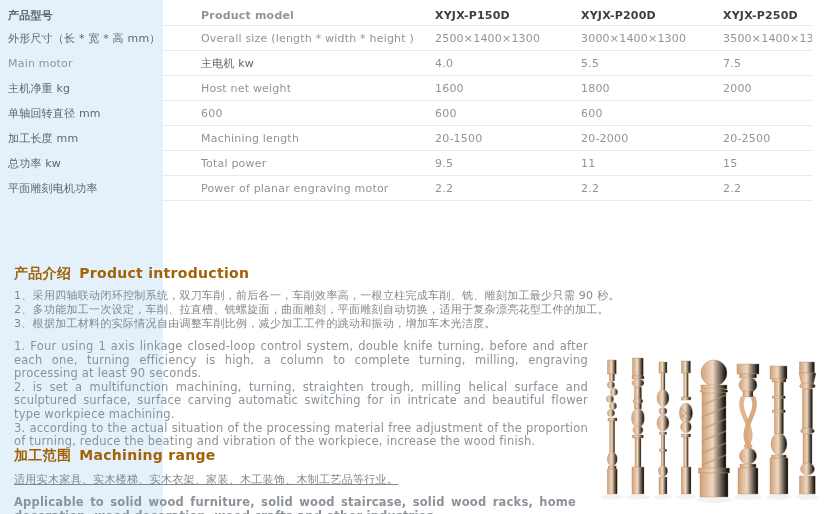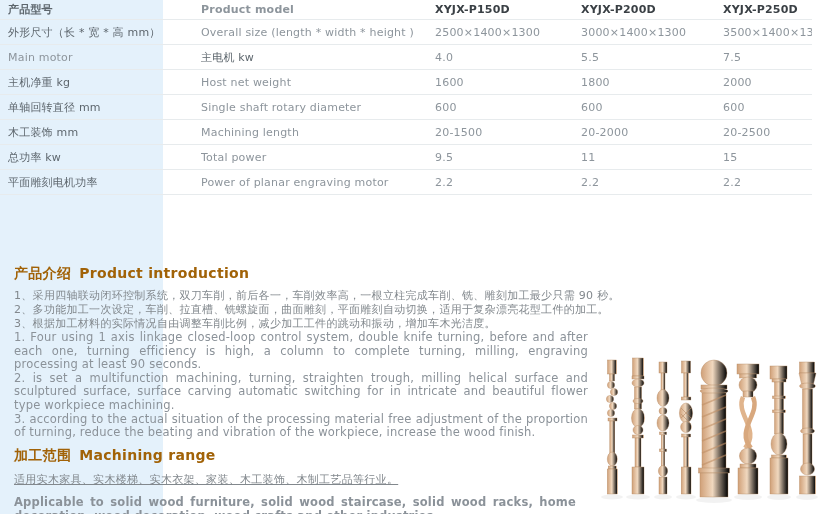--- a/index.html
+++ b/index.html
@@ -4,41 +4,41 @@
 <style>
   * { margin:0; padding:0; box-sizing:border-box; }
   html,body { width:828px; height:514px; }
   body {
     position:relative; background:#ffffff; overflow:hidden;
     font-family:"DejaVu Sans","Liberation Sans",sans-serif;
   }
   .band { position:absolute; left:0; top:0; width:163px; height:514px; background:#e4f1fb; }
 
   
-  .spec { position:absolute; top:0; left:0; width:812px; }
+  .spec { position:absolute; top:6px; left:0; width:812px; }
   .trow {
     display:grid; grid-template-columns:193px 234px 146px 142px 1fr;
     align-items:center; height:25px; padding-left:8px;
     border-bottom:1px solid #e7ebed;
   }
   .trow.thead { height:20px; }
   .c { font-size:11px; letter-spacing:.2px; white-space:nowrap; overflow:hidden; }
   .thead .c { font-weight:bold; color:#3a4045; }
   .c.cn { color:#5d666d; }
   .c.en, .c.v { color:#8d959c; }
 
   
   .section { position:absolute; left:14px; }
   #intro { top:265px; }
   #range { top:436px;margin-top:11px; }
   .section-title { font-size:14px; font-weight:bold; color:#a16207; letter-spacing:.3px; }
   .section-title .en-part { margin-left:8px; }
   .cn-lines { margin-top:6px; }
   .cn-lines div, .cn-line { font-size:11px; color:#82888d; line-height:14px; letter-spacing:.3px; }
-  .en-par { width:574px; }
+  .en-par { margin-top:9px; width:574px; }
   .en-par div { font-size:11.5px; color:#8b9299; line-height:13.6px; letter-spacing:.2px; text-align:justify; }
   #range .cn-line { margin-top:8px;text-decoration:underline; }
   #range .en-par { margin-top:9px; width:562px;font-weight:bold; }
 
   
   .gallery { position:absolute; left:596px; top:356px; width:232px; height:156px; }
 </style>
 </head>
 <body>
 
@@ -72,28 +72,27 @@
   <div class="trow">
     <div class="c cn">主机净重 kg</div>
     <div class="c en">Host net weight</div>
     <div class="c v">1600</div>
     <div class="c v">1800</div>
     <div class="c v">2000</div>
   </div>
 
   <div class="trow">
     <div class="c cn">单轴回转直径 mm</div>
-    <div class="c en">Single shaft rotary diameter</div>
     <div class="c v">600</div>
     <div class="c v">600</div>
     <div class="c v">600</div>
   </div>
 
   <div class="trow">
-    <div class="c cn">木工装饰 mm</div>
+    <div class="c cn">加工长度 mm</div>
     <div class="c en">Machining length</div>
     <div class="c v">20-1500</div>
     <div class="c v">20-2000</div>
     <div class="c v">20-2500</div>
   </div>
 
   <div class="trow">
     <div class="c cn">总功率 kw</div>
     <div class="c en">Total power</div>
     <div class="c v">9.5</div>

